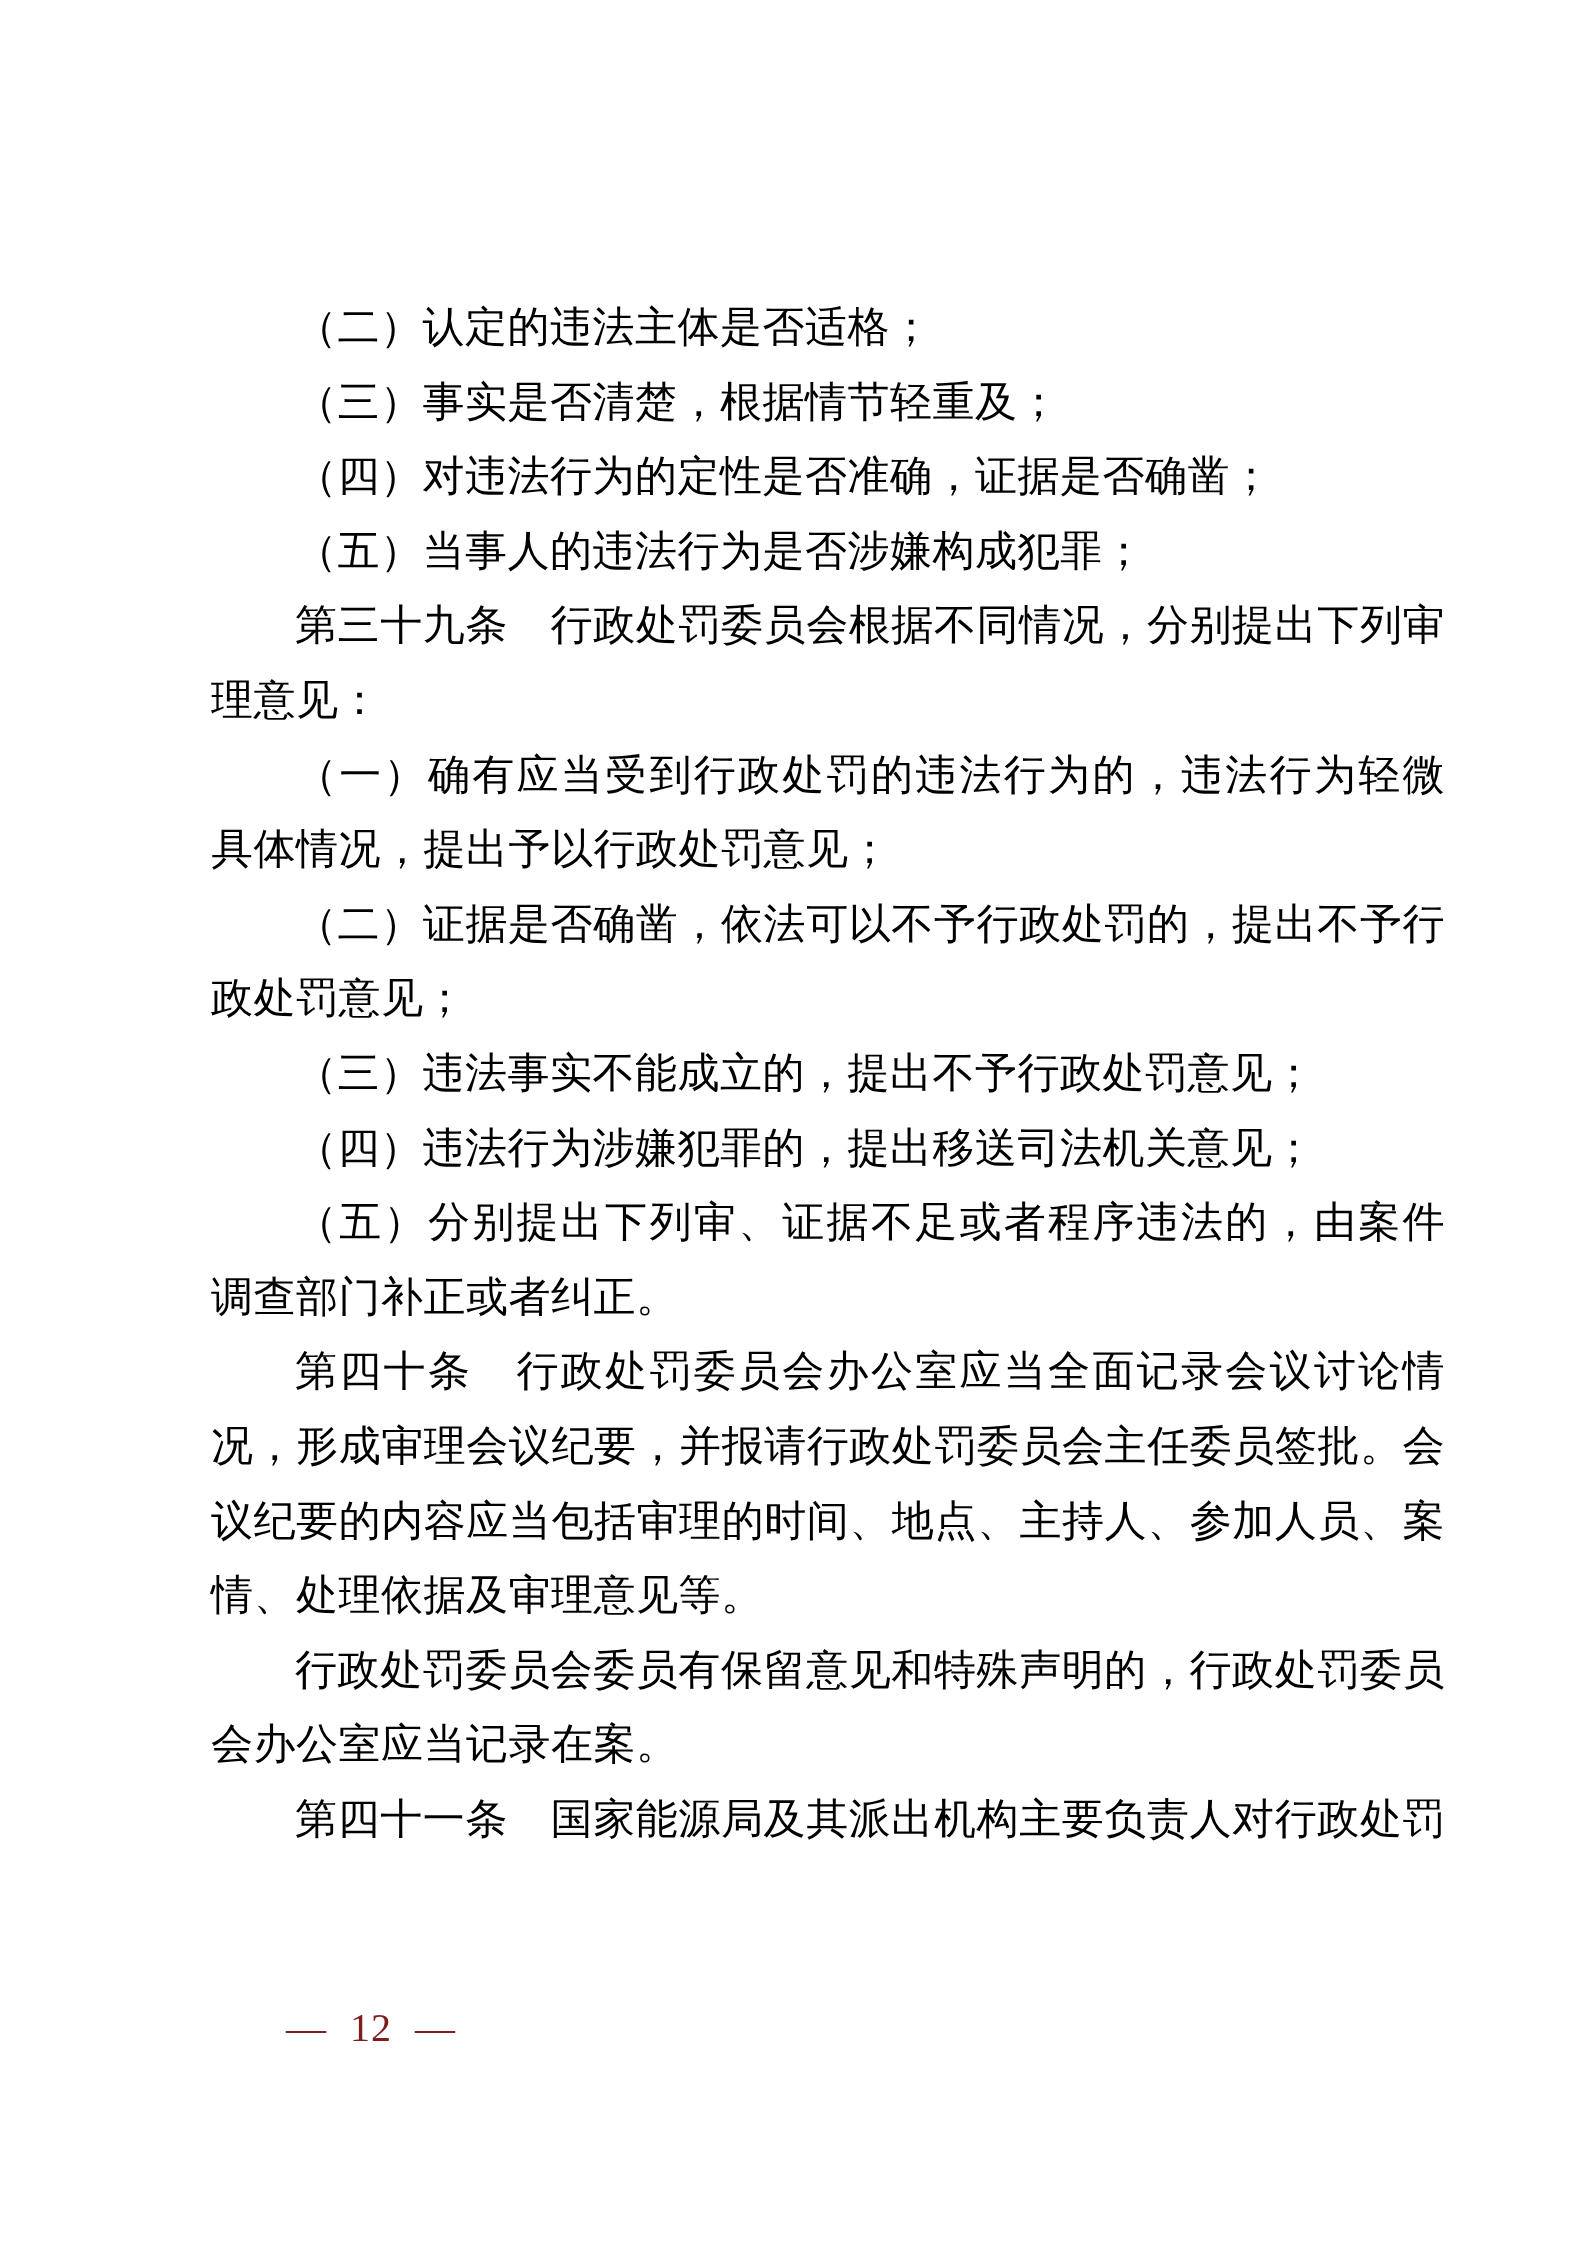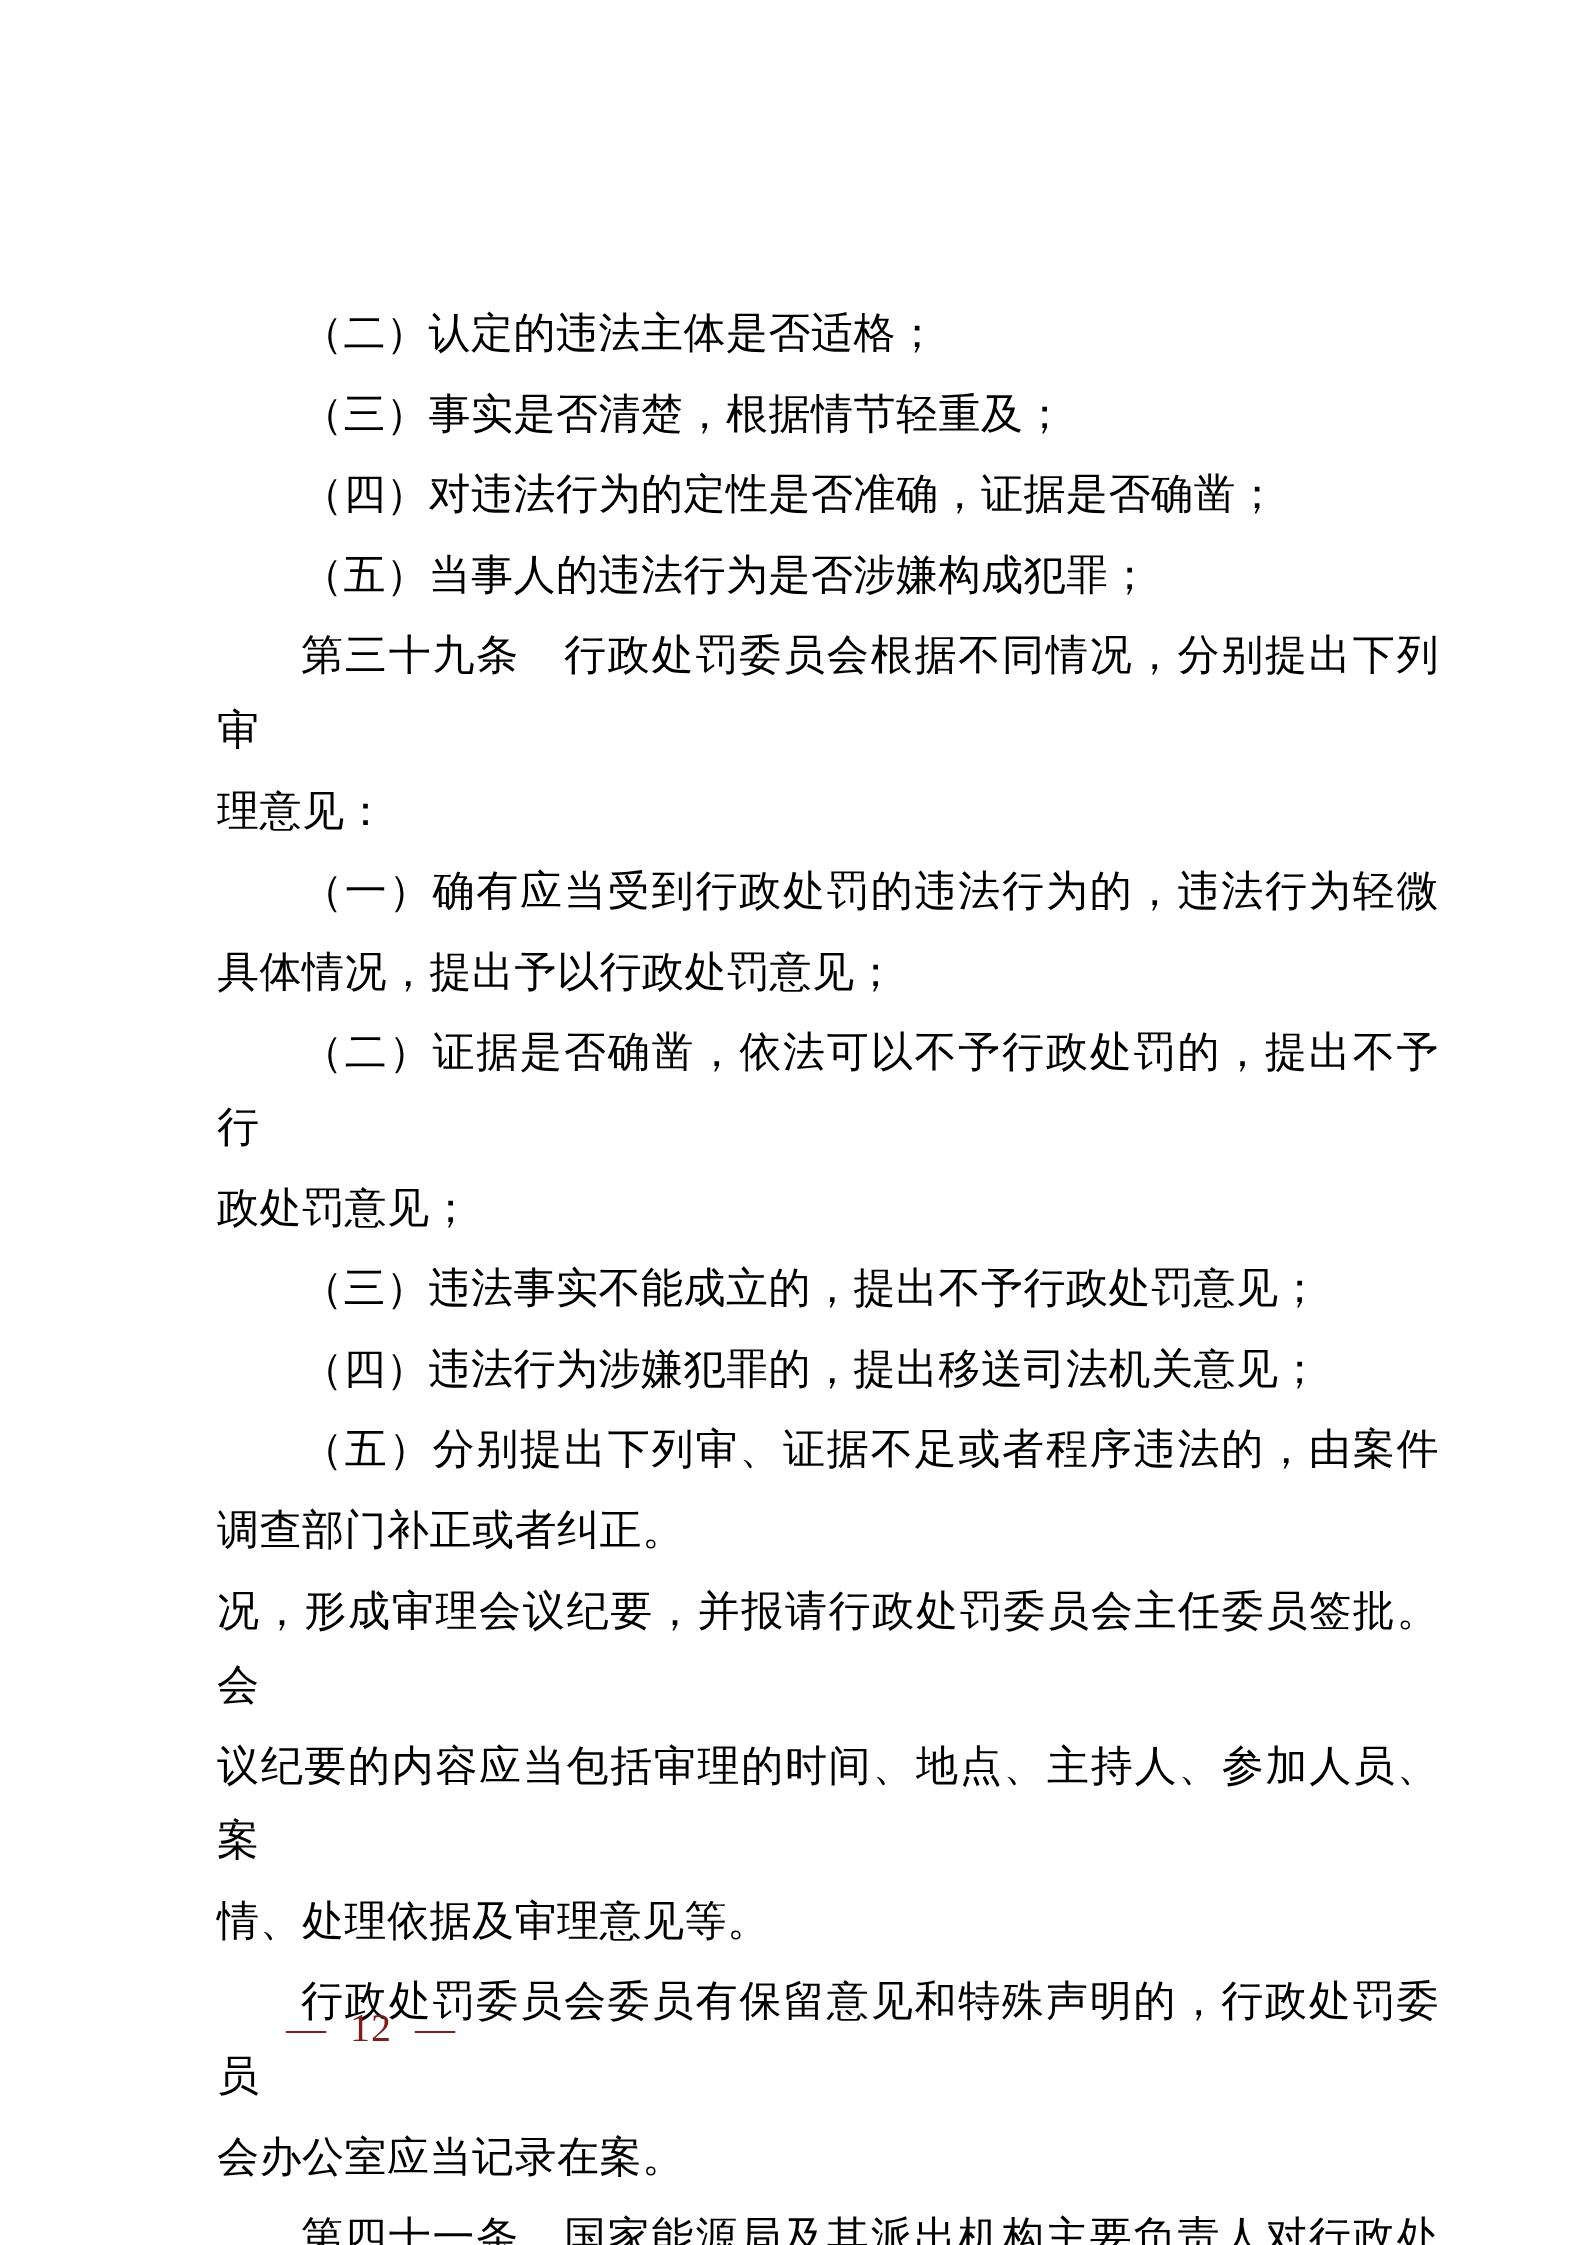--- a/index.html
+++ b/index.html
@@ -21,21 +21,21 @@
     left: 211px;
     top: 290px;
     width: 1234px;
     font-size: 42px;
     line-height: 74.6px;
     text-align: justify;
     text-justify: inter-ideograph;
     letter-spacing: 0.5px;
   }
   .line {
-    margin: 6px;
+    margin: 0;
     padding: 0;
     text-align: justify;
     text-align-last: left;
     min-height: 74.6px;
     white-space: nowrap;
   }
   
   .line.i { text-indent: 2em; }
   
   .line.j { text-align-last: justify; white-space: normal; }
@@ -63,20 +63,21 @@
     <div class="line i j">第三十九条　行政处罚委员会根据不同情况，分别提出下列审</div>
     <div class="line">理意见：</div>
     <div class="line i j">（一）确有应当受到行政处罚的违法行为的，违法行为轻微</div>
     <div class="line">具体情况，提出予以行政处罚意见；</div>
     <div class="line i j">（二）证据是否确凿，依法可以不予行政处罚的，提出不予行</div>
     <div class="line">政处罚意见；</div>
     <div class="line i">（三）违法事实不能成立的，提出不予行政处罚意见；</div>
     <div class="line i">（四）违法行为涉嫌犯罪的，提出移送司法机关意见；</div>
     <div class="line i j">（五）分别提出下列审、证据不足或者程序违法的，由案件</div>
     <div class="line">调查部门补正或者纠正。</div>
+    <div class="line i j">第四十条　行政处罚委员会办公室应当全面记录会议讨论情</div>
     <div class="line j">况，形成审理会议纪要，并报请行政处罚委员会主任委员签批。会</div>
     <div class="line j">议纪要的内容应当包括审理的时间、地点、主持人、参加人员、案</div>
     <div class="line">情、处理依据及审理意见等。</div>
     <div class="line i j">行政处罚委员会委员有保留意见和特殊声明的，行政处罚委员</div>
     <div class="line">会办公室应当记录在案。</div>
     <div class="line i j">第四十一条　国家能源局及其派出机构主要负责人对行政处罚</div>
   </main>
 
   <div class="footer">— 12 —</div>
 </div>

